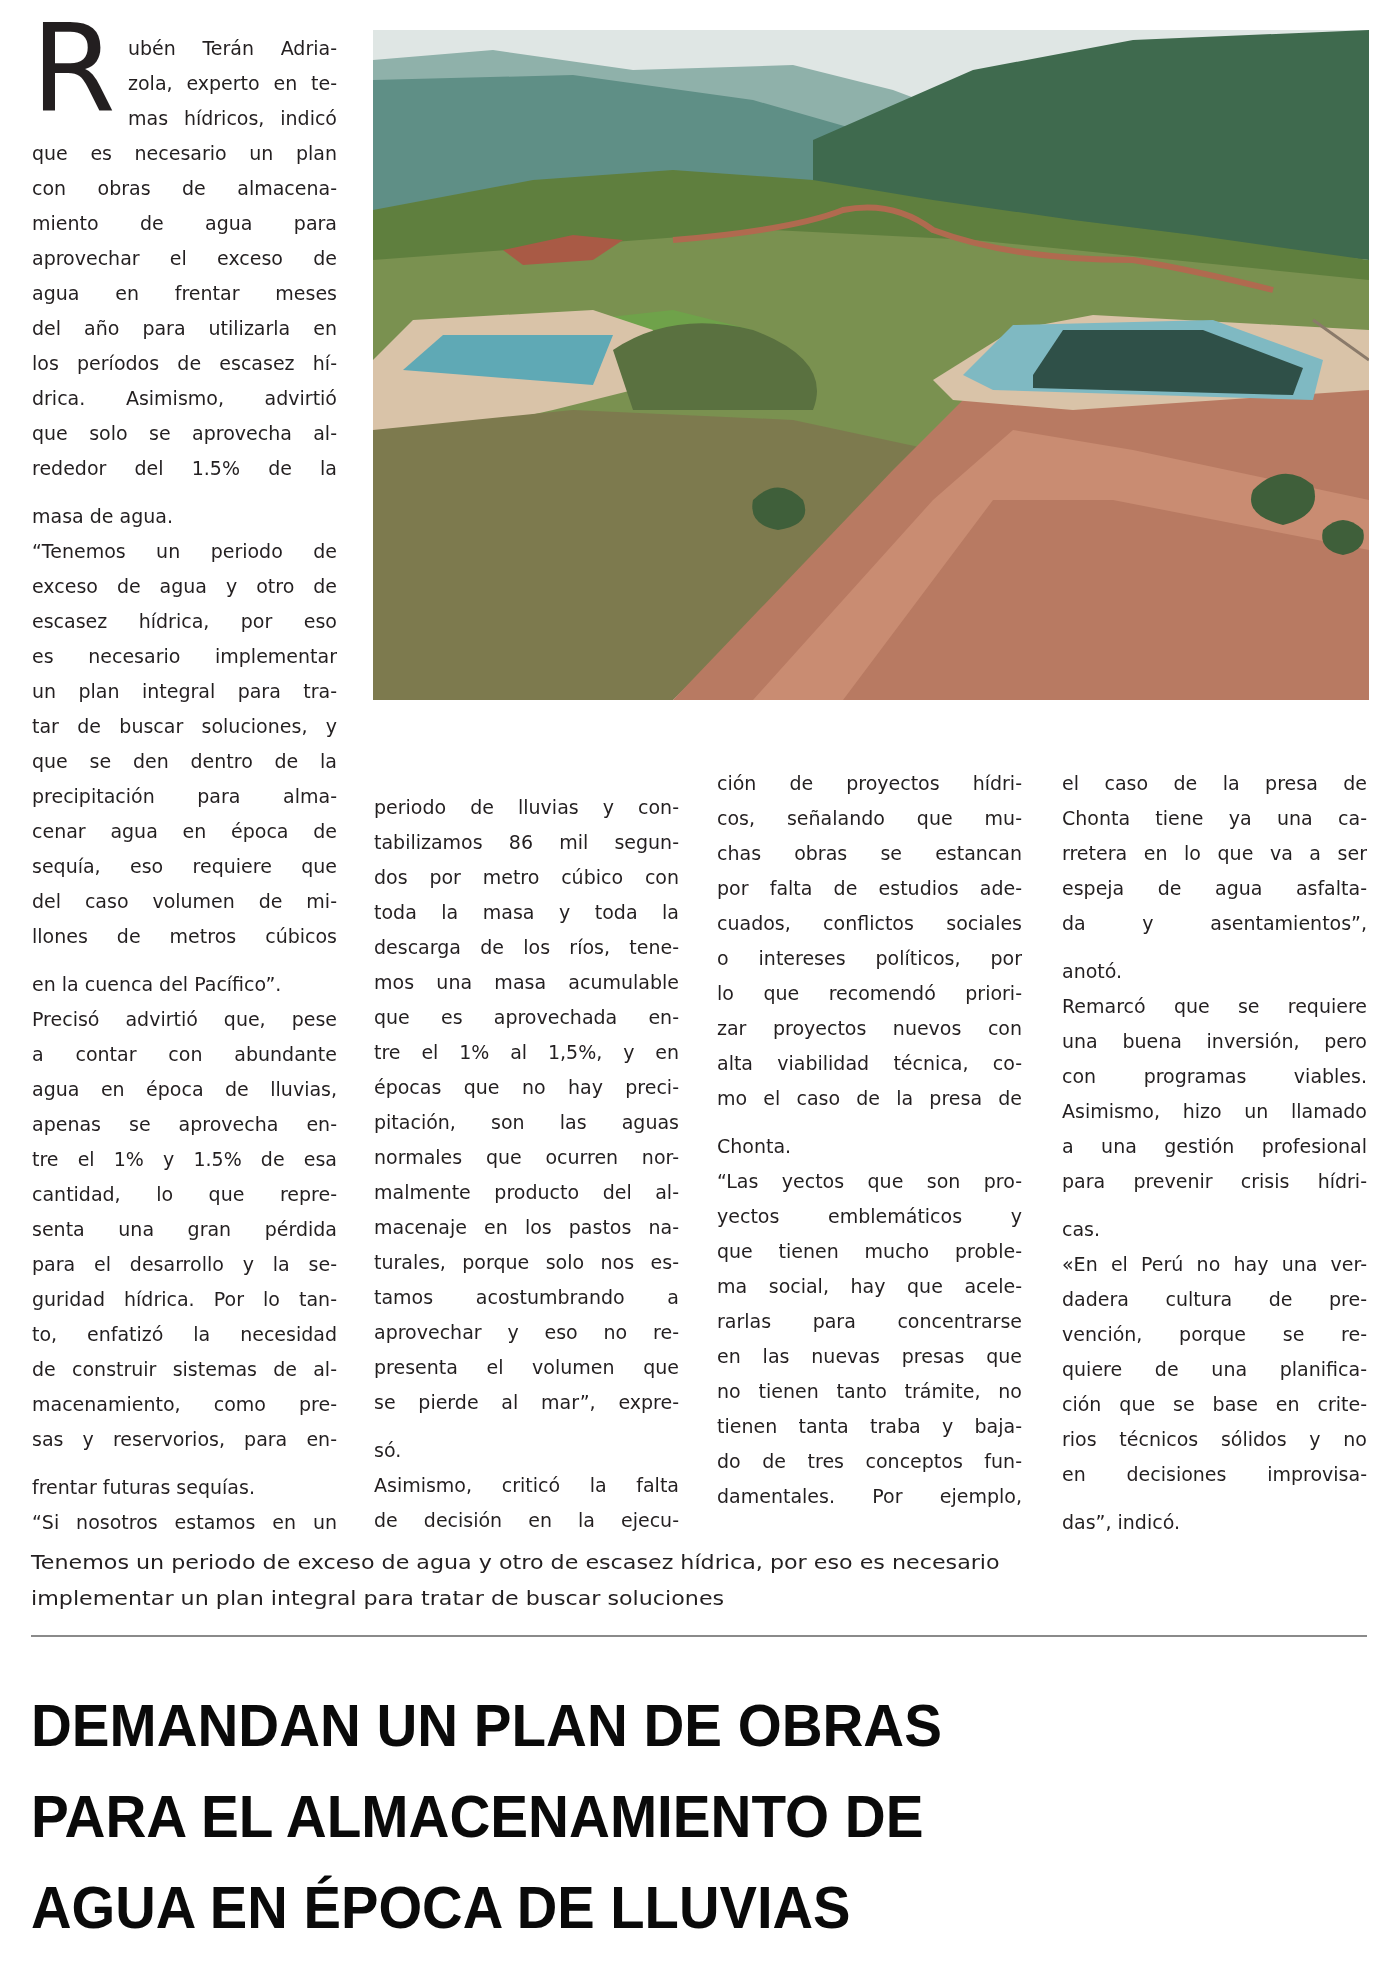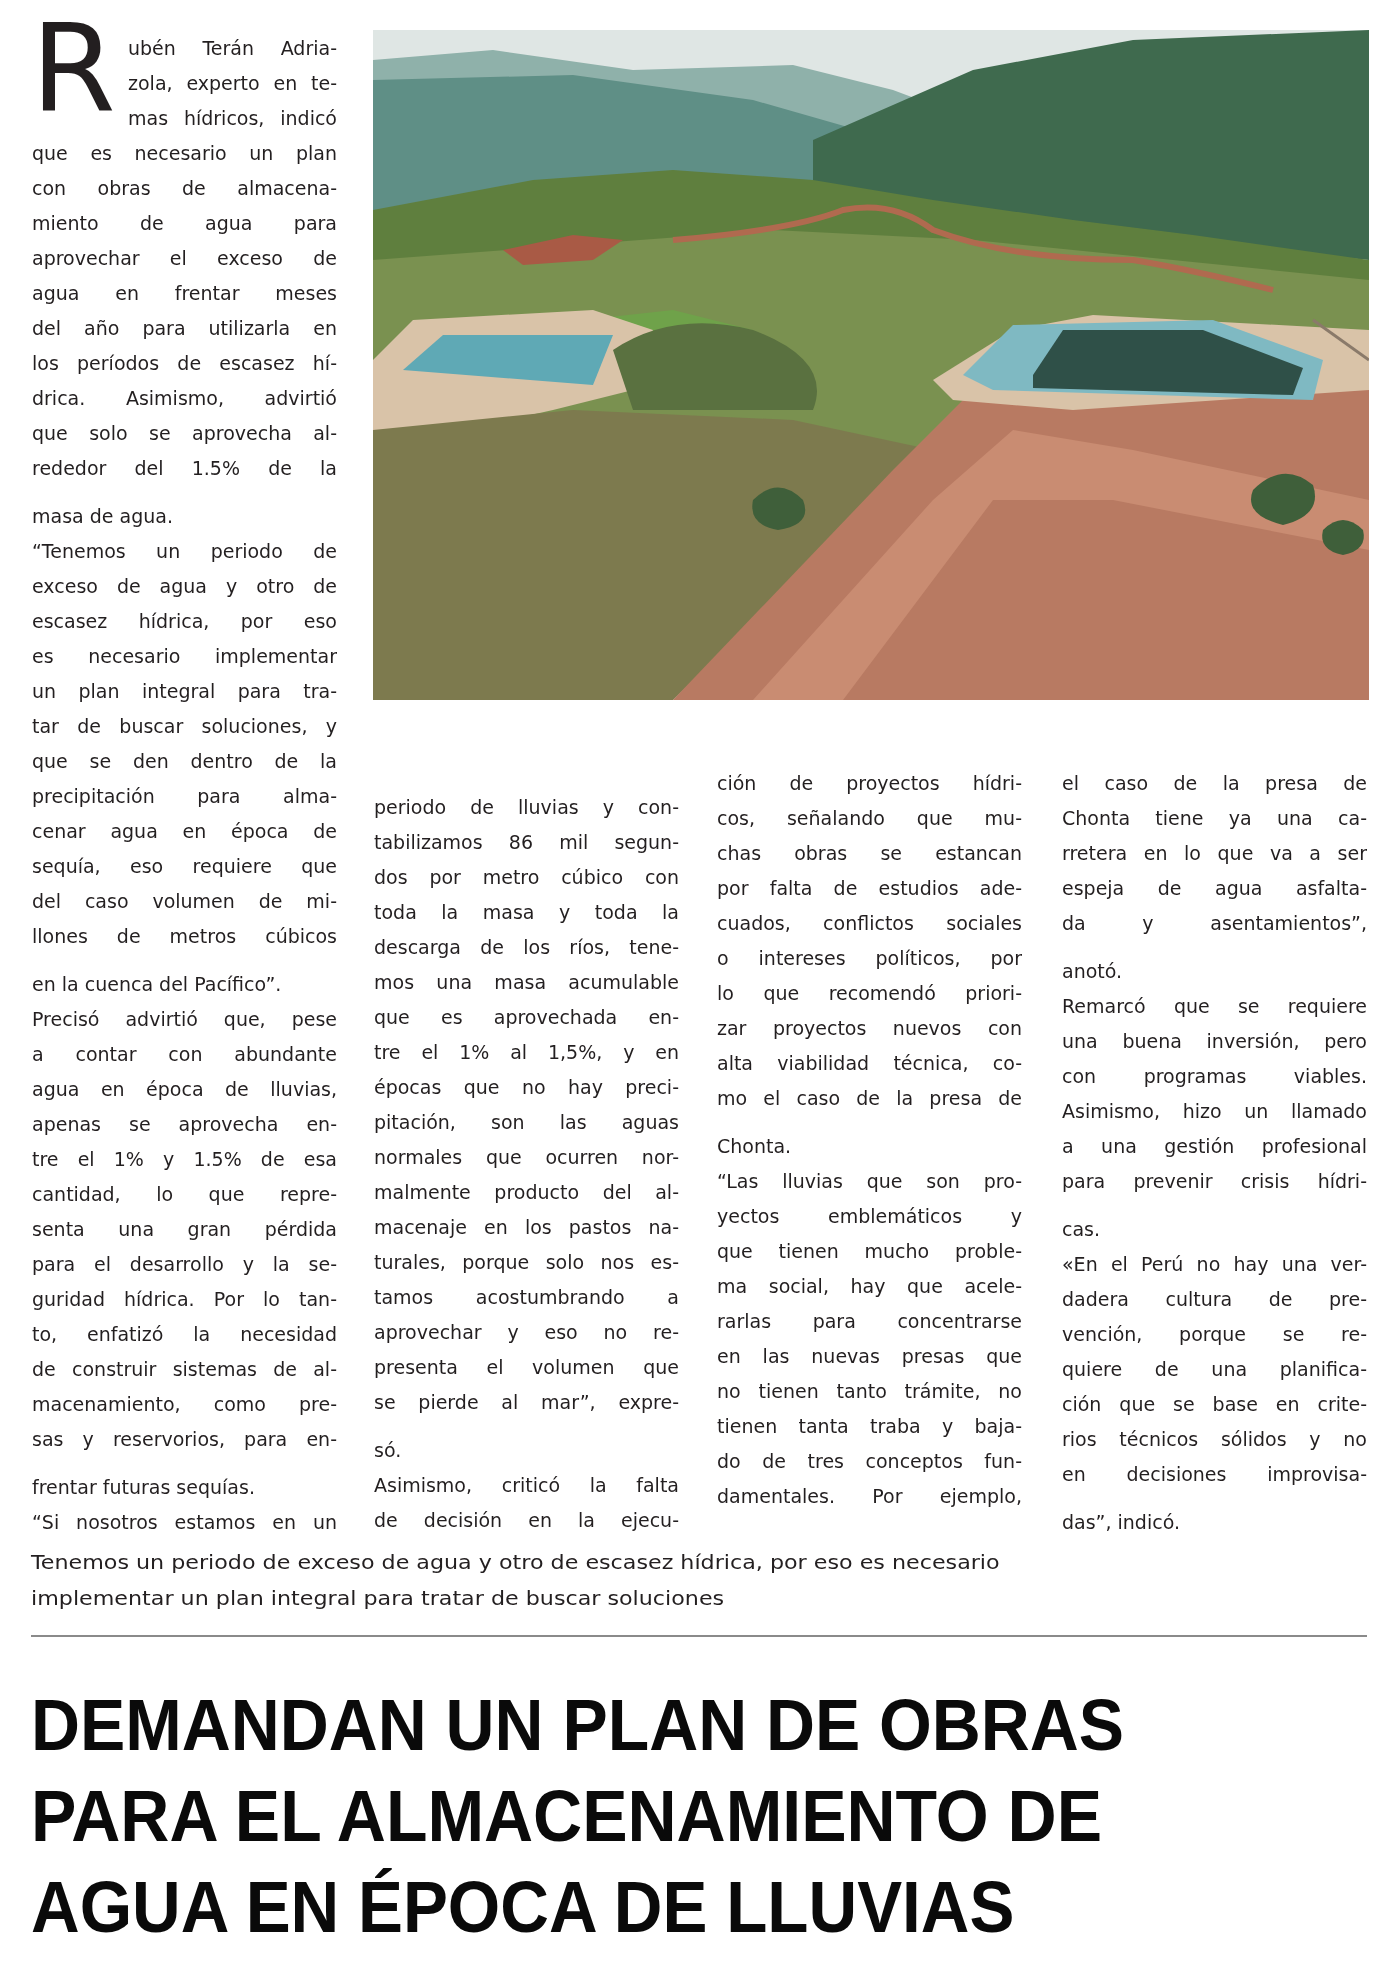--- a/index.html
+++ b/index.html
@@ -22,21 +22,21 @@
   
   .photo { position: absolute; left: 373px; top: 30px; width: 996px; height: 670px; overflow: hidden; }
   .photo svg { display: block; width: 996px; height: 670px; }
 
   
   .deck { position: absolute; left: 31px; top: 1544px; width: 1336px; font-family: "DejaVu Sans", sans-serif; font-weight: normal; font-size: 20px; line-height: 36px; color: #231f20; }
   .deck .dline { display: block; white-space: nowrap; transform-origin: left center; }
   .rule { position: absolute; left: 31px; top: 1635px; width: 1336px; height: 2px; background: #8a8a8a; }
 
   
-  .headline { position: absolute; left: 31px; top: 1680px; width: 1340px; font-family: "Liberation Sans", sans-serif; font-weight: bold; font-size: 72px; line-height: 91px; color: #0a0a0a; }
+  .headline { position: absolute; left: 31px; top: 1680px; width: 1340px; font-family: "Liberation Sans", sans-serif; font-weight: bold; font-size: 60px; line-height: 91px; color: #0a0a0a; }
   .headline .hline { display: block; white-space: nowrap; transform-origin: left center; height: 91px; }
 </style>
 </head>
 <body>
 
 <div class="page">
 
   <div class="dropcap">R</div>
 
   <div class="col col1">
@@ -111,21 +111,21 @@
       <span class="line">cos, señalando que mu-</span>
       <span class="line">chas obras se estancan</span>
       <span class="line">por falta de estudios ade-</span>
       <span class="line">cuados, conflictos sociales</span>
       <span class="line">o intereses políticos, por</span>
       <span class="line">lo que recomendó priori-</span>
       <span class="line">zar proyectos nuevos con</span>
       <span class="line">alta viabilidad técnica, co-</span>
       <span class="line">mo el caso de la presa de</span>
       <span class="line end">Chonta.</span>
-      <span class="line">“Las lluvias que son pro-</span>
+      <span class="line">“Las yectos que son pro-</span>
       <span class="line">yectos emblemáticos y</span>
       <span class="line">que tienen mucho proble-</span>
       <span class="line">ma social, hay que acele-</span>
       <span class="line">rarlas para concentrarse</span>
       <span class="line">en las nuevas presas que</span>
       <span class="line">no tienen tanto trámite, no</span>
       <span class="line">tienen tanta traba y baja-</span>
       <span class="line">do de tres conceptos fun-</span>
       <span class="line">damentales. Por ejemplo,</span>
     </div>

